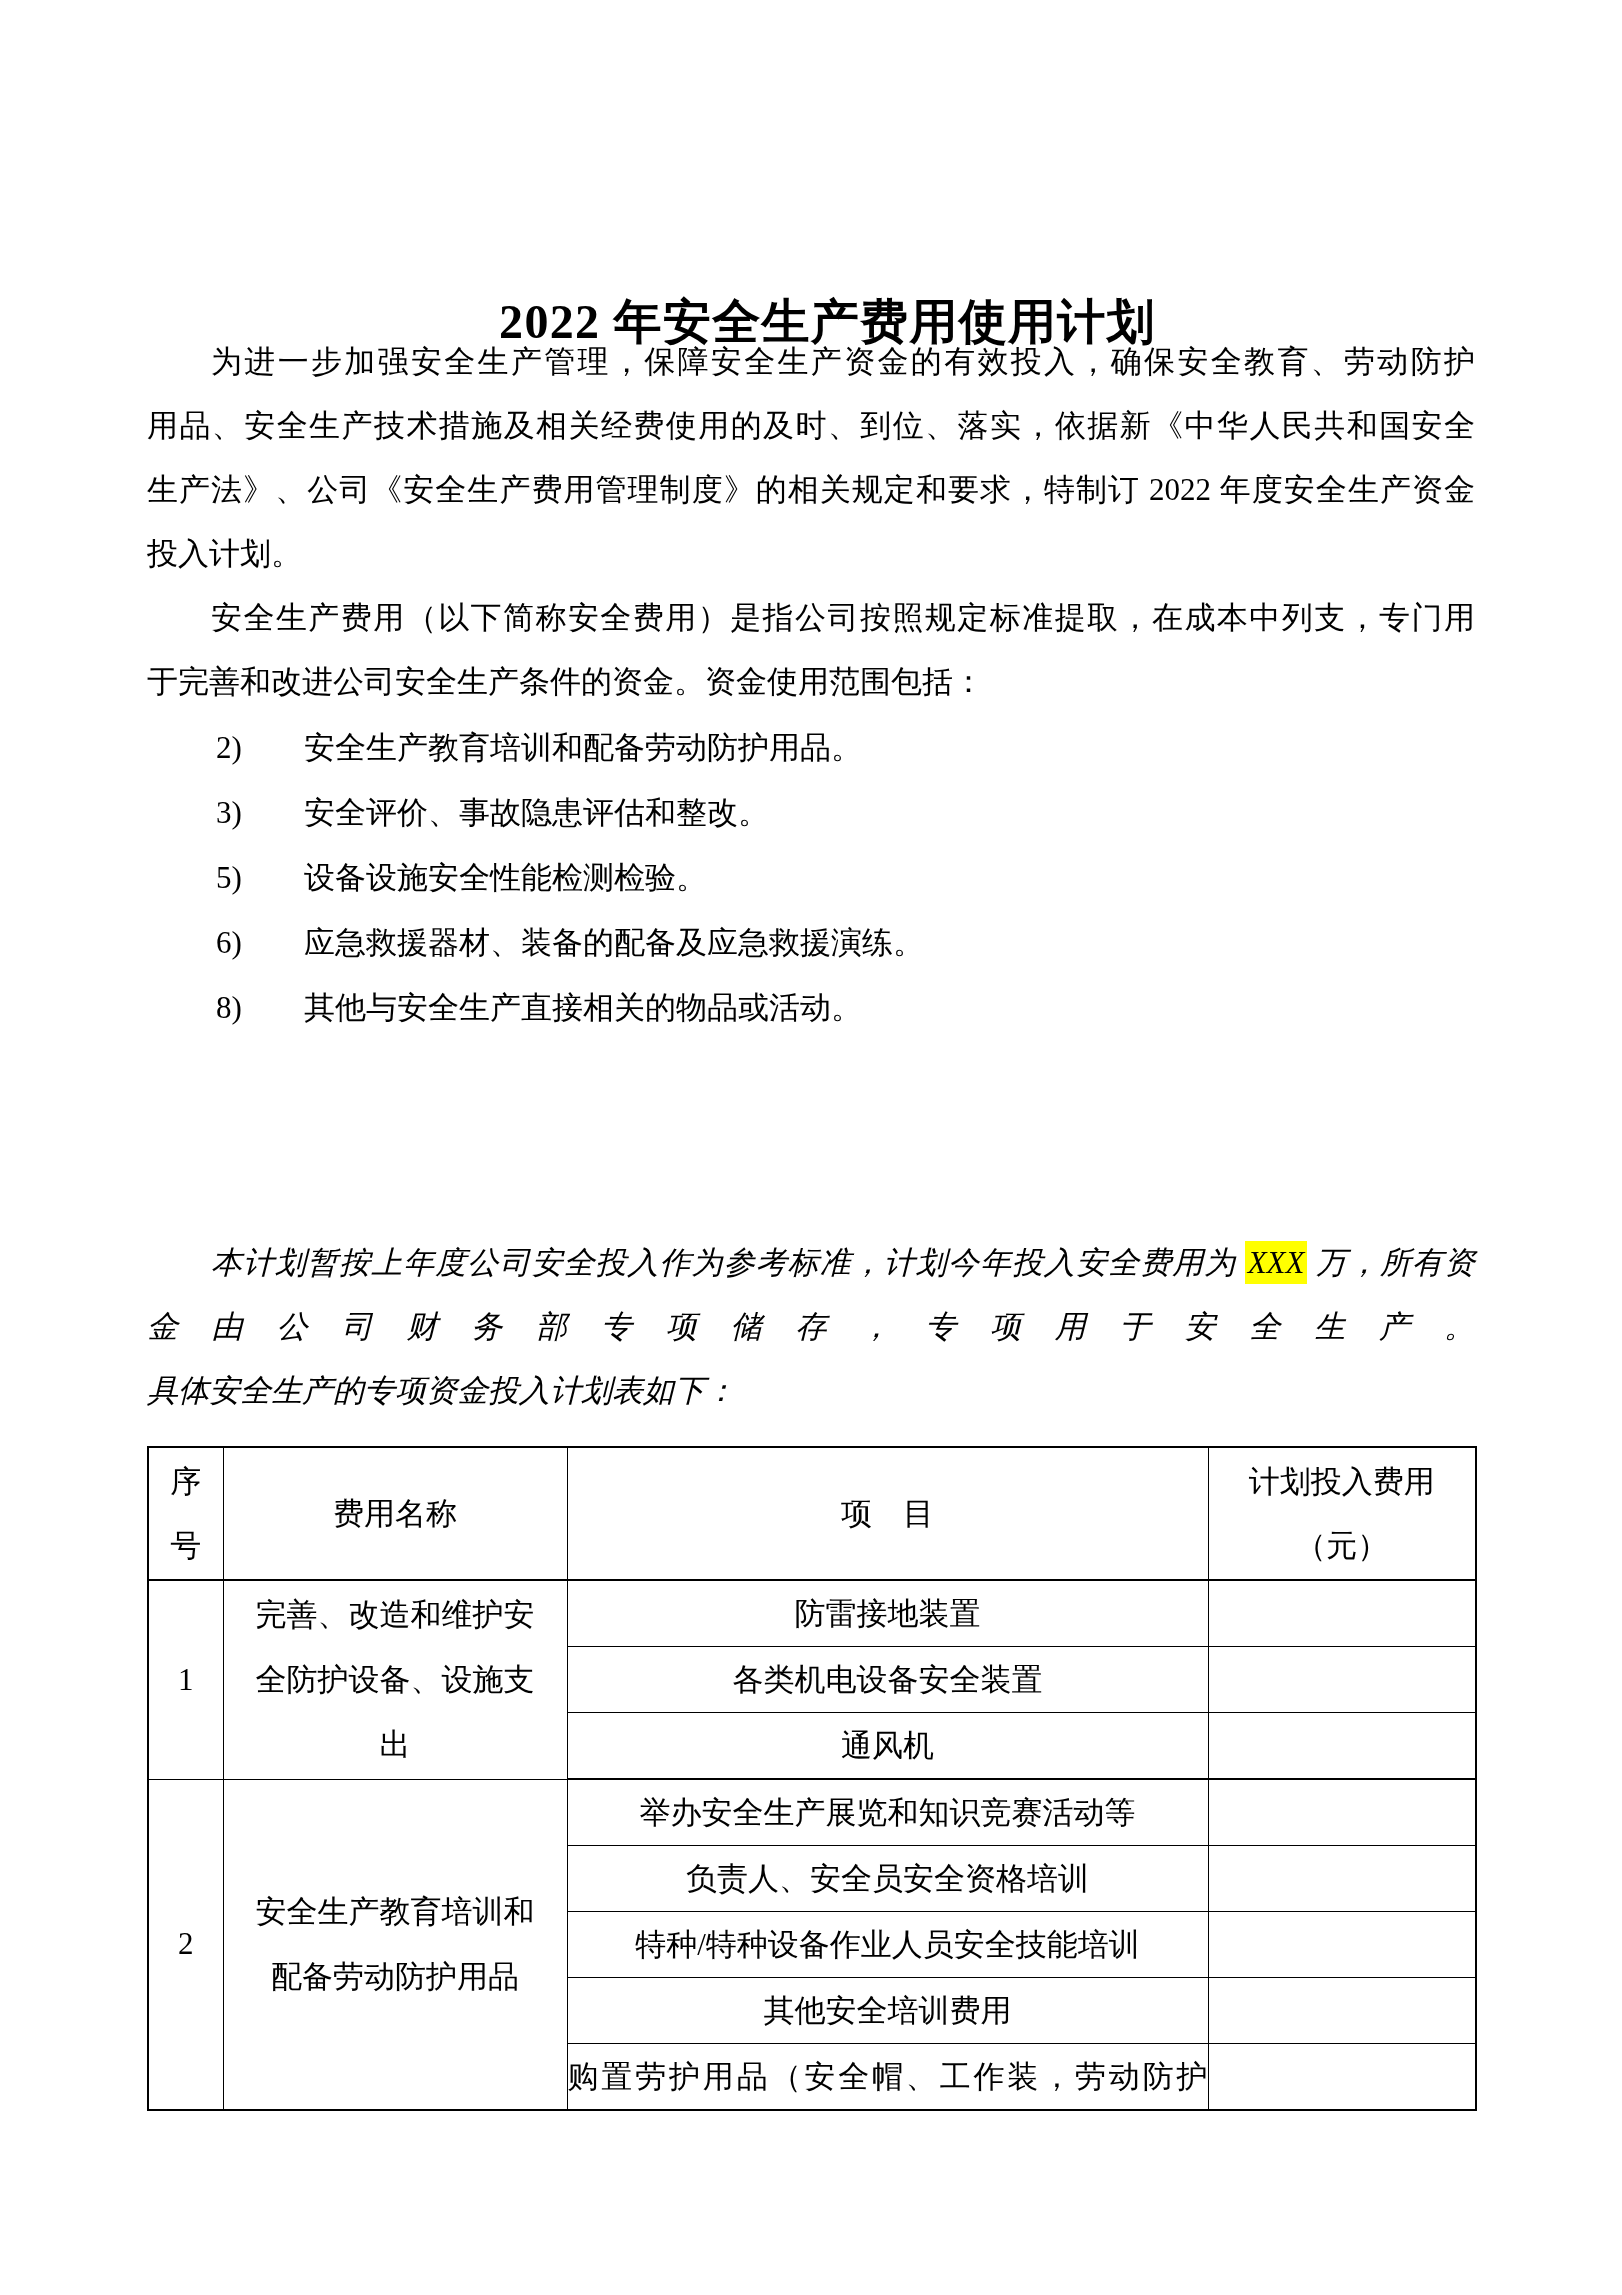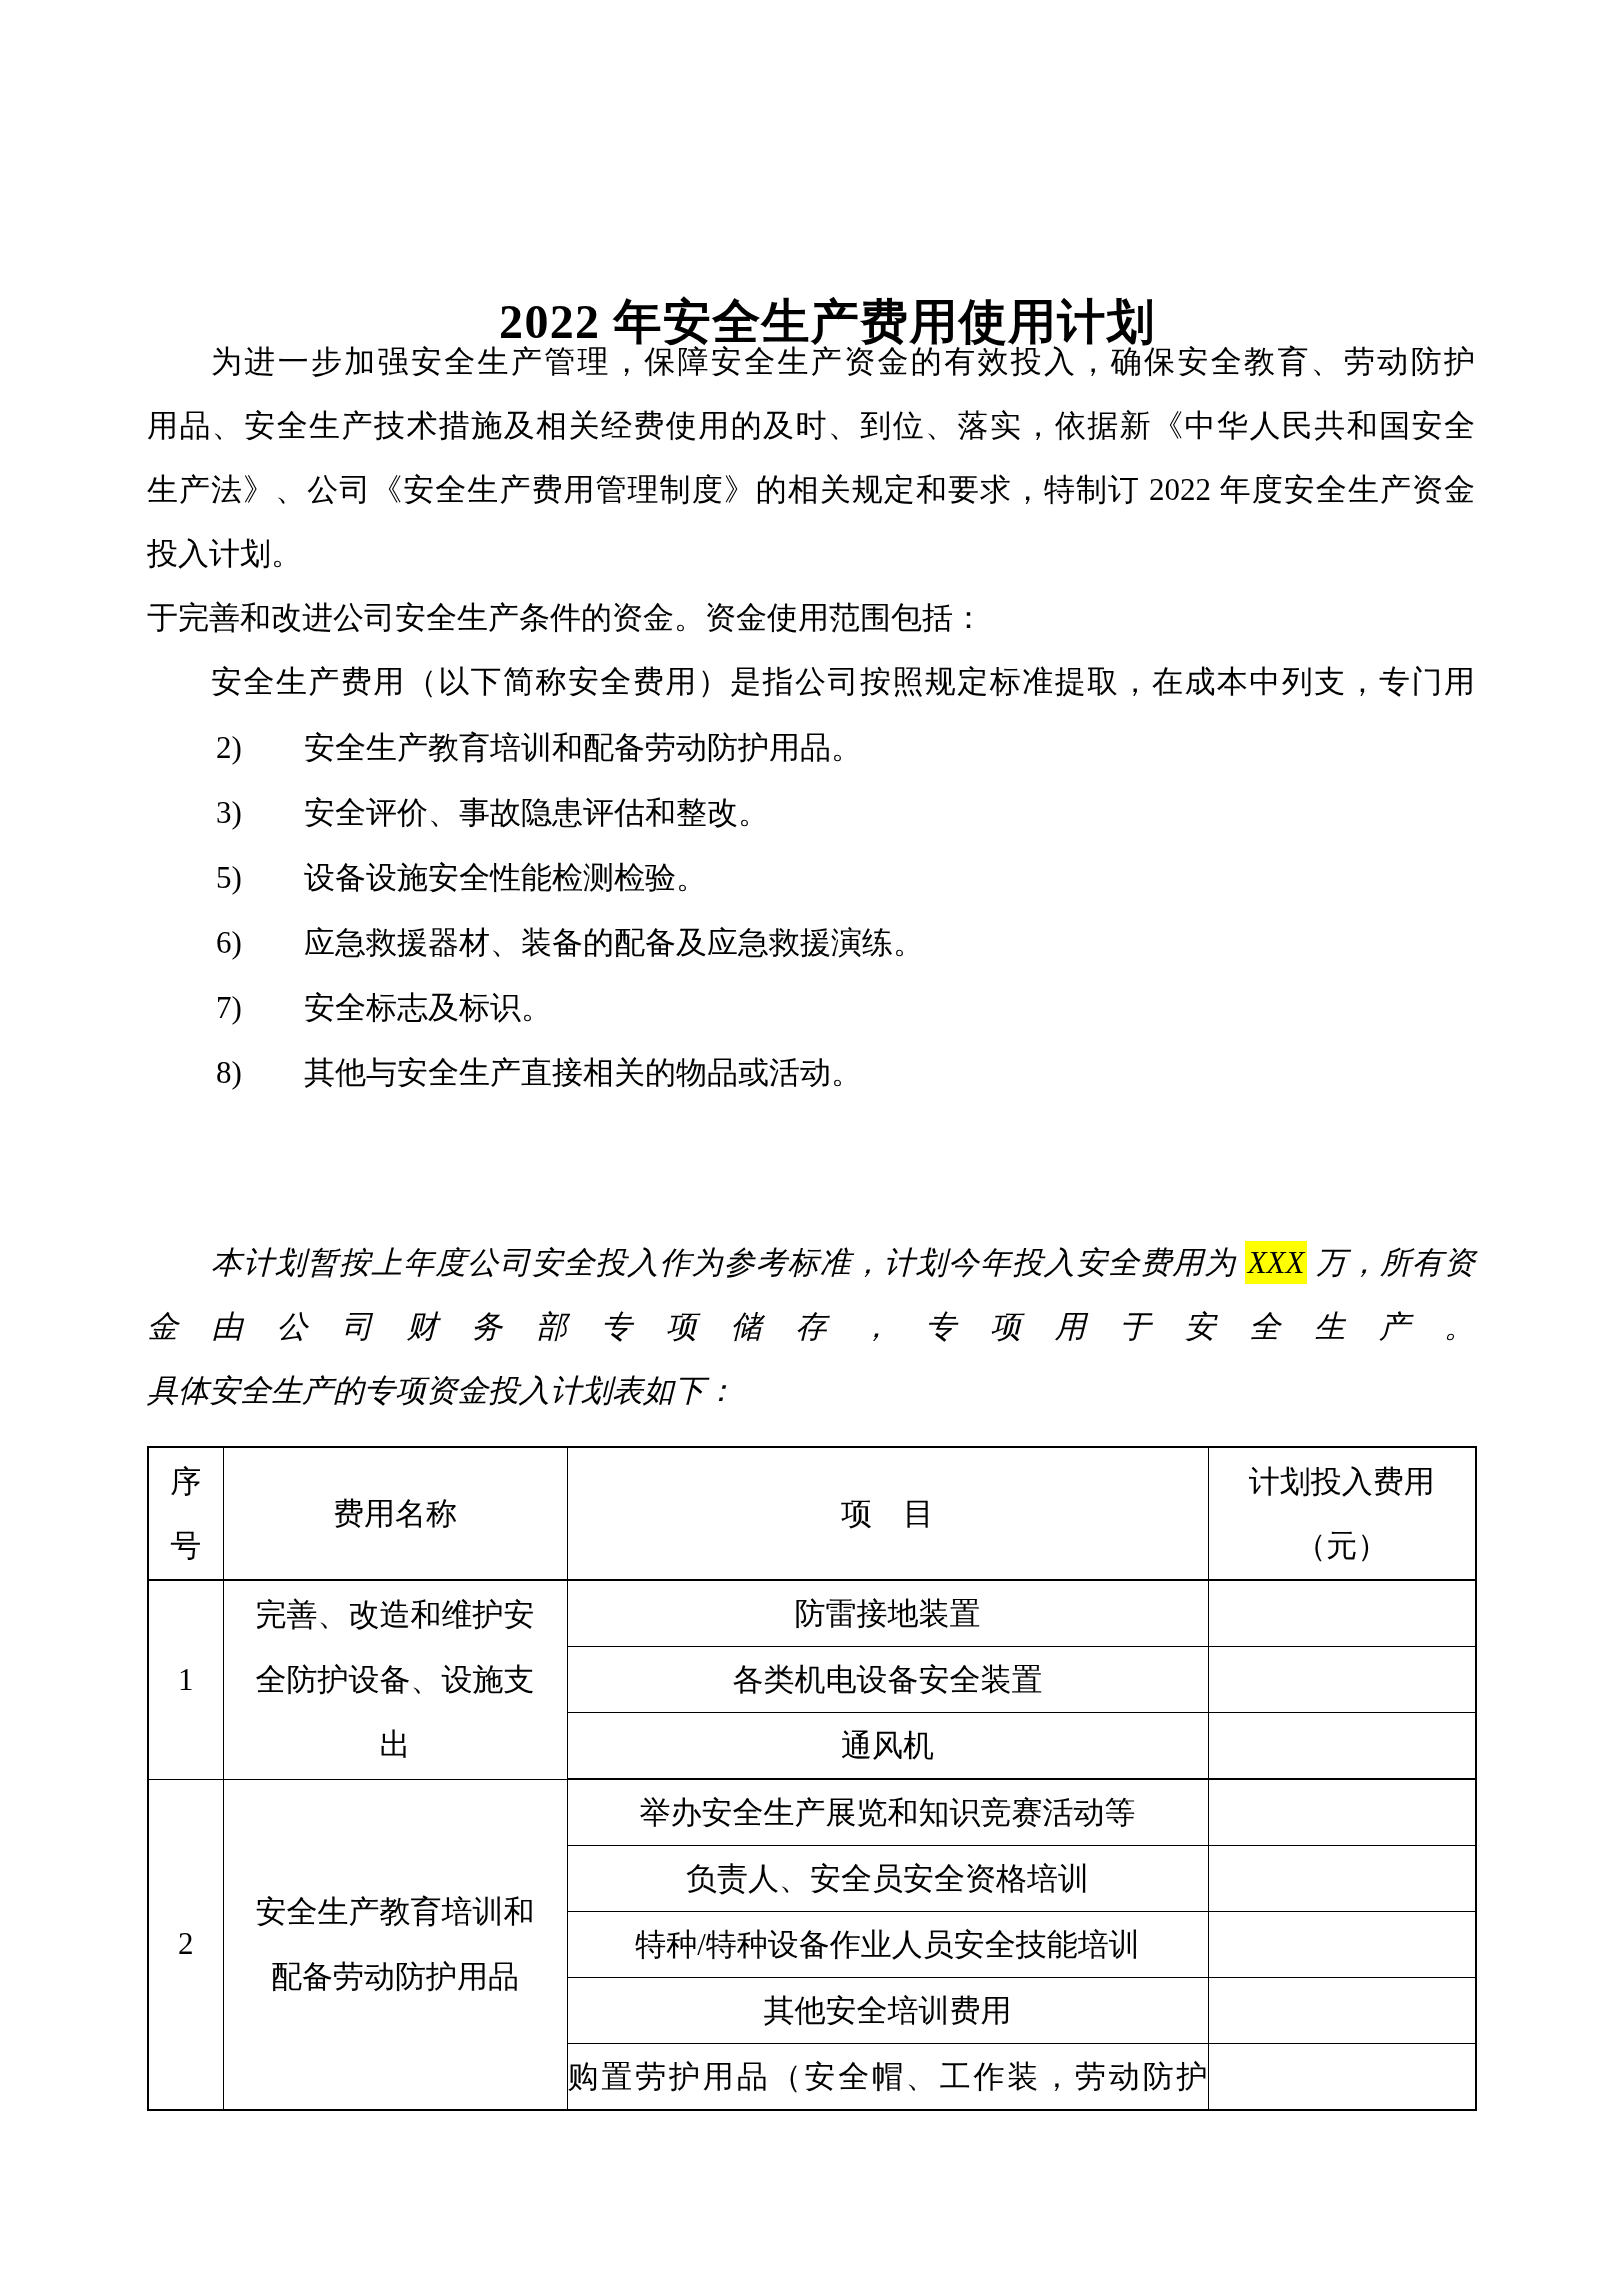--- a/index.html
+++ b/index.html
@@ -104,30 +104,29 @@
 
 <div class="page">
 
   <h1 class="title">2022 年安全生产费用使用计划</h1>
 
   <div class="body-block paras-block">
     <div class="line full indent">为进一步加强安全生产管理，保障安全生产资金的有效投入，确保安全教育、劳动防护</div>
     <div class="line full">用品、安全生产技术措施及相关经费使用的及时、到位、落实，依据新《中华人民共和国安全</div>
     <div class="line full">生产法》、公司《安全生产费用管理制度》的相关规定和要求，特制订 2022 年度安全生产资金</div>
     <div class="line">投入计划。</div>
+    <div class="line full indent">安全生产费用（以下简称安全费用）是指公司按照规定标准提取，在成本中列支，专门用</div>
     <div class="line">于完善和改进公司安全生产条件的资金。资金使用范围包括：</div>
-    <div class="line full indent">安全生产费用（以下简称安全费用）是指公司按照规定标准提取，在成本中列支，专门用</div>
   </div>
 
   <div class="body-block list-block">
     <div class="list-item"><span class="num">2)</span><span>安全生产教育培训和配备劳动防护用品。</span></div>
     <div class="list-item"><span class="num">3)</span><span>安全评价、事故隐患评估和整改。</span></div>
     <div class="list-item"><span class="num">5)</span><span>设备设施安全性能检测检验。</span></div>
     <div class="list-item"><span class="num">6)</span><span>应急救援器材、装备的配备及应急救援演练。</span></div>
-    <div class="list-item"><span class="num">7)</span><span>安全标志及标识。</span></div>
     <div class="list-item"><span class="num">8)</span><span>其他与安全生产直接相关的物品或活动。</span></div>
   </div>
 
   <div class="body-block p3-block">
     <div class="line full indent">
       <span>本计划暂按上年度公司安全投入作为参考标准，计划今年投入安全费用为 </span><span class="hl">XXX</span><span> 万，所有资</span>
     </div>
     <div class="line" style="display: flex; justify-content: space-between;">
         <span>金</span>
         <span>由</span>

